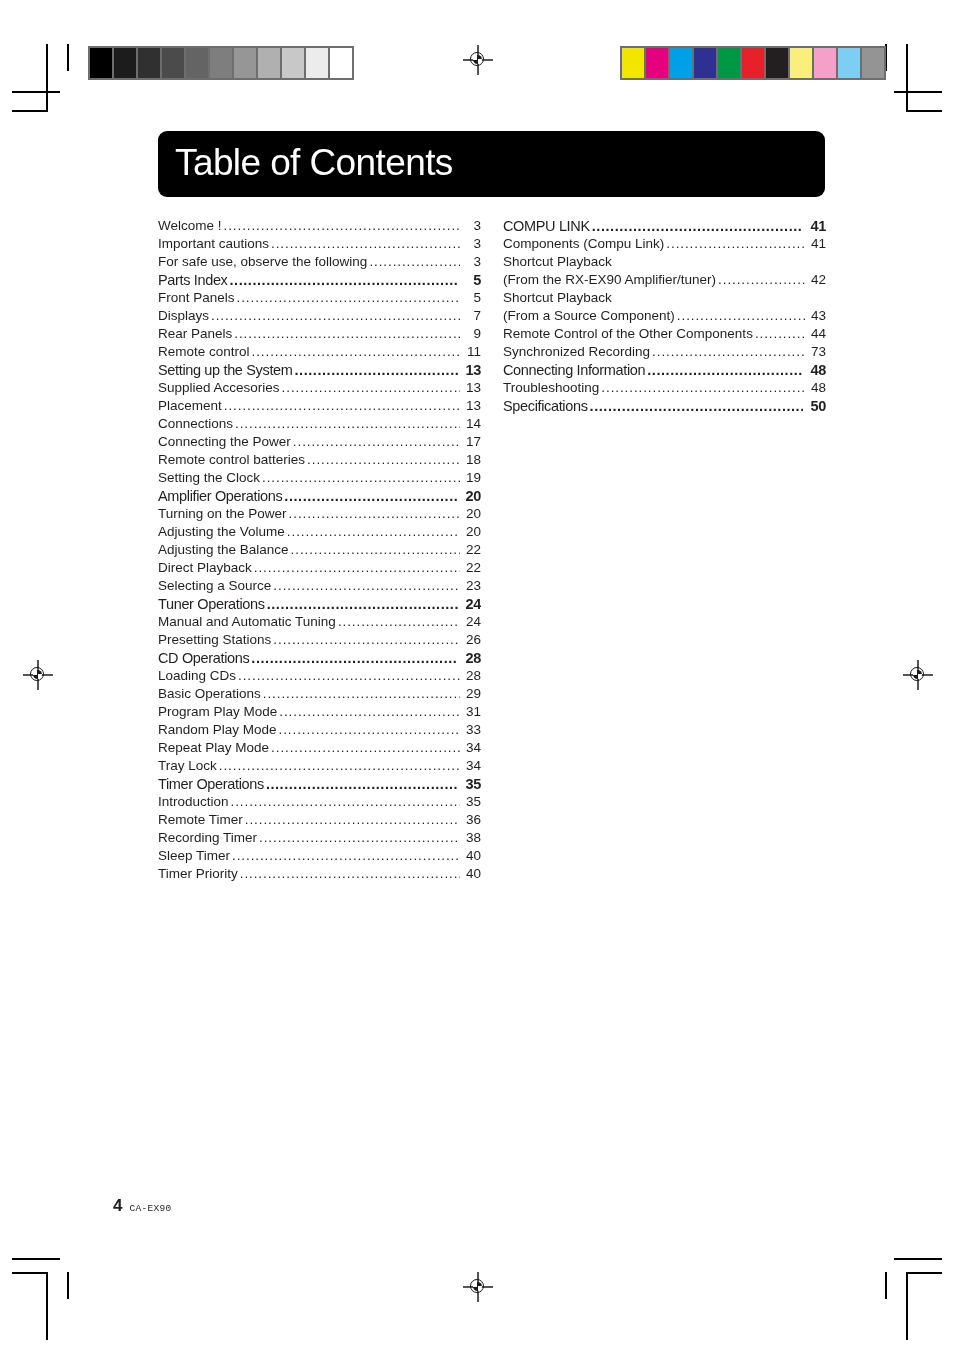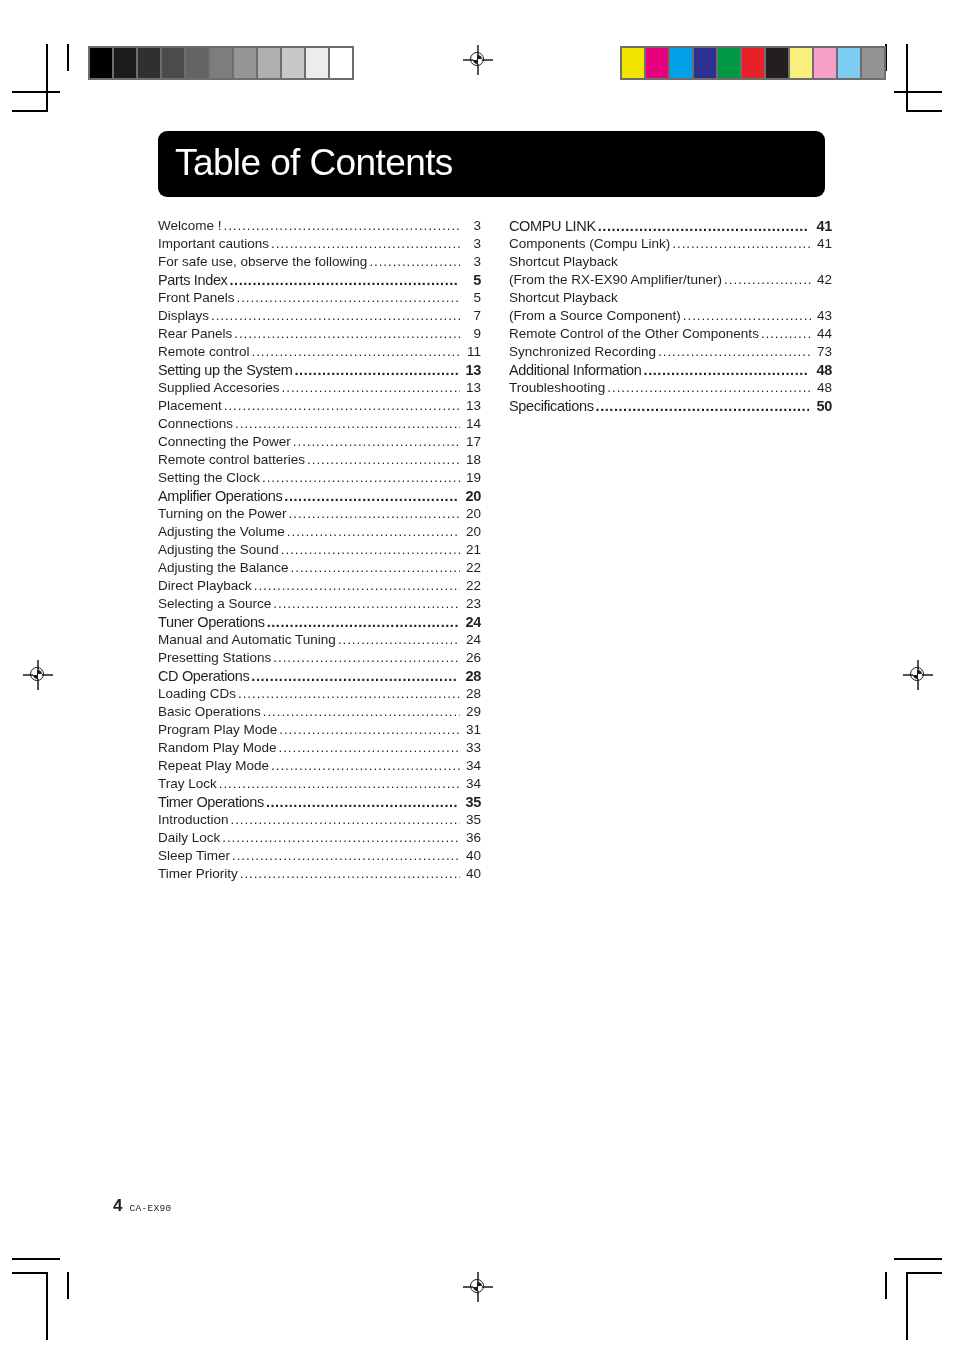--- a/index.html
+++ b/index.html
@@ -80,21 +80,21 @@
     letter-spacing: -0.6px;
     font-family: "Liberation Sans", sans-serif;
   }
 
   .toc-columns {
     position: absolute;
     left: 158px;
     top: 217px;
     width: 667px;
     display: flex;
-    gap: 28px;
+    gap: 22px;
   }
   .toc-col { width: 323px; }
 
   .toc-row {
     display: flex;
     align-items: flex-end;
     height: 18px;
     line-height: 18px;
     white-space: nowrap;
     overflow: hidden;
@@ -327,25 +327,20 @@
         <span class="label">Turning on the Power</span>
         <span class="leader"></span>
         <span class="page">20</span>
       </div>
       <div class="toc-row">
         <span class="label">Adjusting the Volume</span>
         <span class="leader"></span>
         <span class="page">20</span>
       </div>
       <div class="toc-row">
-        <span class="label">Adjusting the Sound</span>
-        <span class="leader"></span>
-        <span class="page">21</span>
-      </div>
-      <div class="toc-row">
         <span class="label">Adjusting the Balance</span>
         <span class="leader"></span>
         <span class="page">22</span>
       </div>
       <div class="toc-row">
         <span class="label">Direct Playback</span>
         <span class="leader"></span>
         <span class="page">22</span>
       </div>
       <div class="toc-row">
@@ -407,23 +402,28 @@
         <span class="label">Timer Operations</span>
         <span class="leader"></span>
         <span class="page">35</span>
       </div>
       <div class="toc-row">
         <span class="label">Introduction</span>
         <span class="leader"></span>
         <span class="page">35</span>
       </div>
       <div class="toc-row">
-        <span class="label">Daily Lock</span>
+        <span class="label">Remote Timer</span>
         <span class="leader"></span>
         <span class="page">36</span>
+      </div>
+      <div class="toc-row">
+        <span class="label">Recording Timer</span>
+        <span class="leader"></span>
+        <span class="page">38</span>
       </div>
       <div class="toc-row">
         <span class="label">Sleep Timer</span>
         <span class="leader"></span>
         <span class="page">40</span>
       </div>
       <div class="toc-row">
         <span class="label">Timer Priority</span>
         <span class="leader"></span>
         <span class="page">40</span>
@@ -460,21 +460,21 @@
         <span class="label">Remote Control of the Other Components</span>
         <span class="leader"></span>
         <span class="page">44</span>
       </div>
       <div class="toc-row">
         <span class="label">Synchronized Recording</span>
         <span class="leader"></span>
         <span class="page">73</span>
       </div>
       <div class="toc-row section">
-        <span class="label">Additional Information</span>
+        <span class="label">Connecting Information</span>
         <span class="leader"></span>
         <span class="page">48</span>
       </div>
       <div class="toc-row">
         <span class="label">Troubleshooting</span>
         <span class="leader"></span>
         <span class="page">48</span>
       </div>
       <div class="toc-row section">
         <span class="label">Specifications</span>

